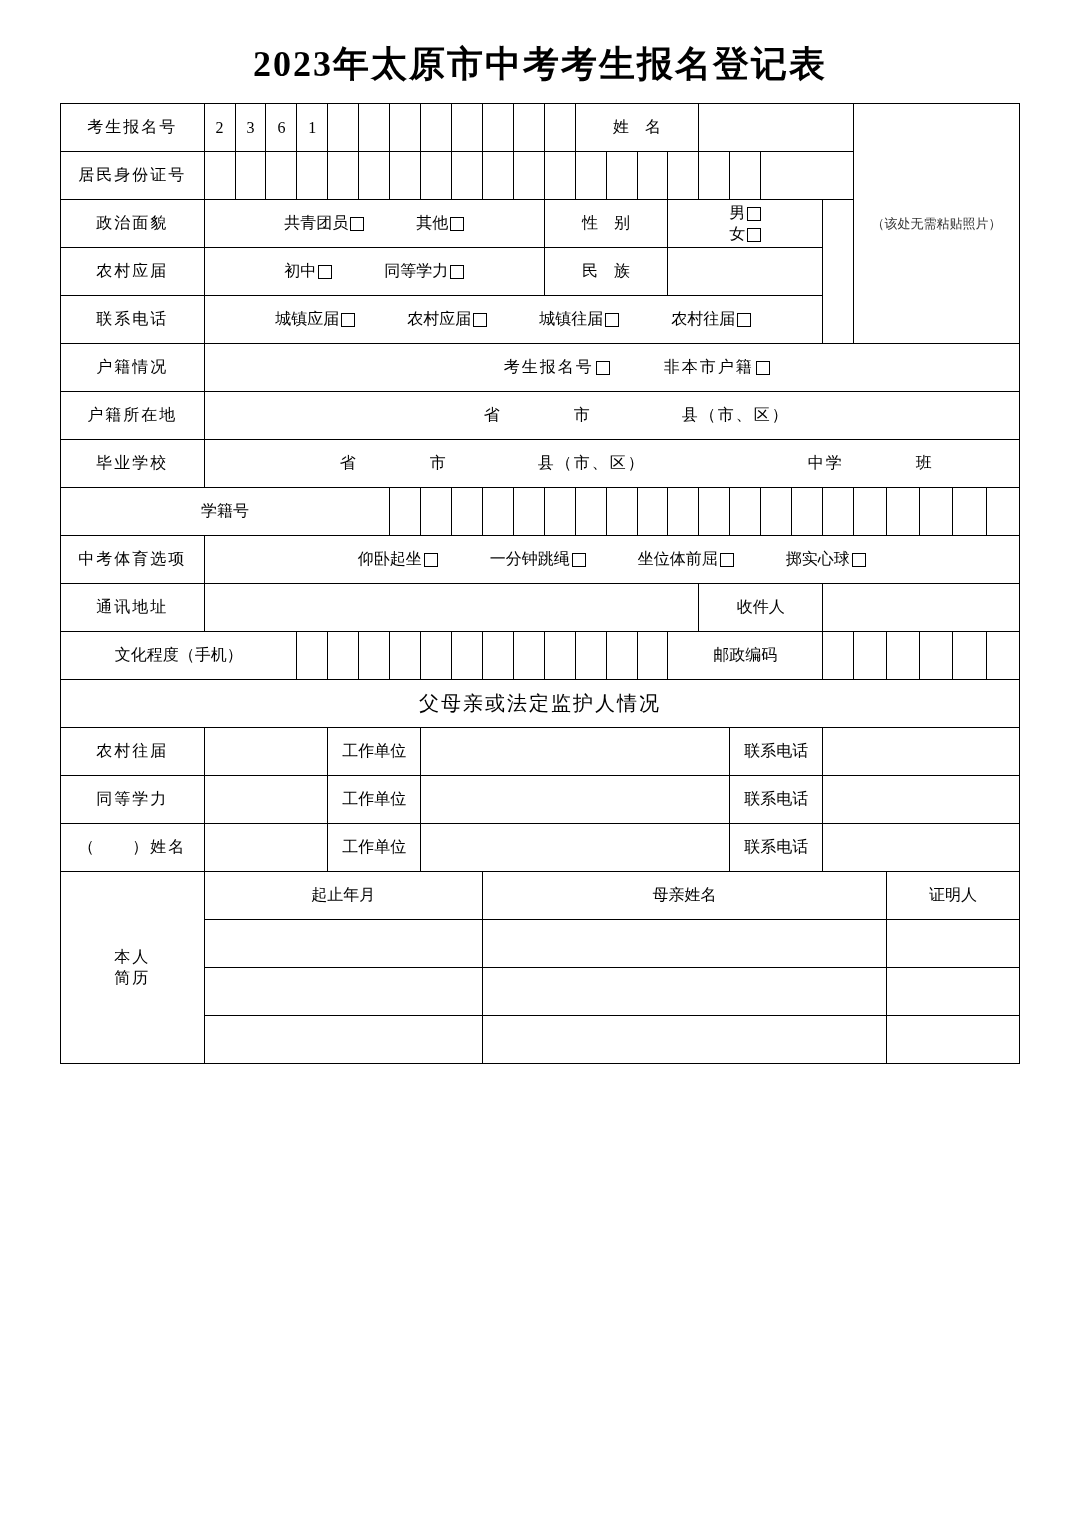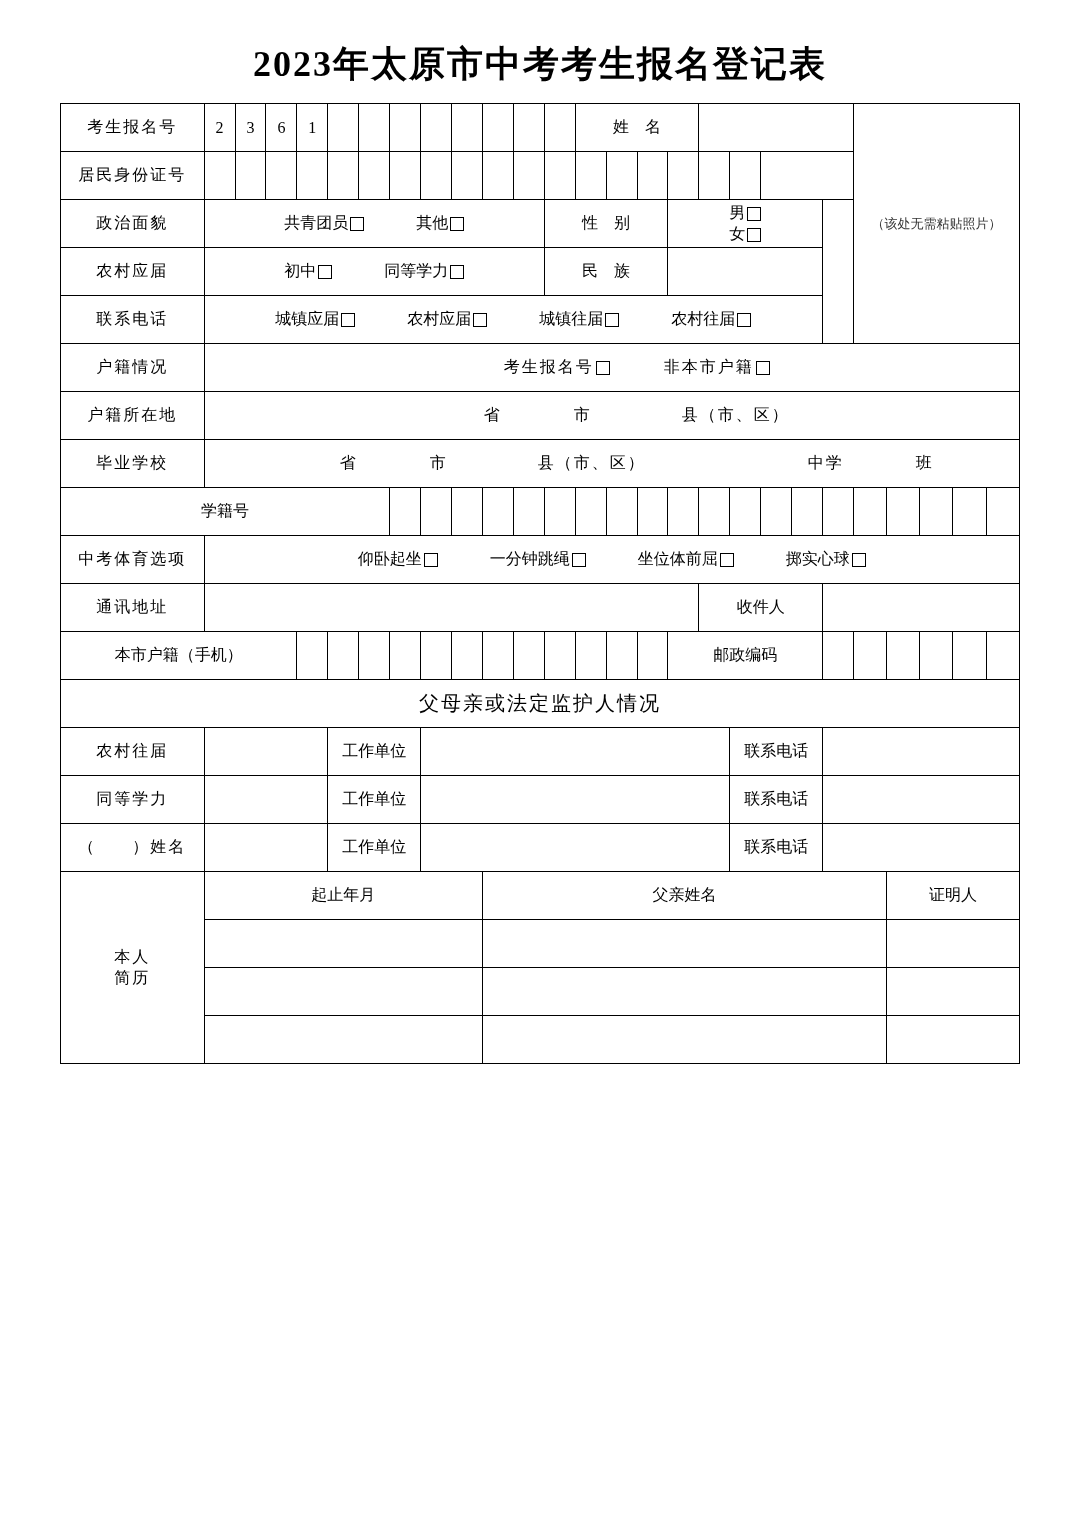--- a/index.html
+++ b/index.html
@@ -216,21 +216,21 @@
   </tr>
 
   <tr>
     <td class="label-cell">通讯地址</td>
     <td colspan="16"></td>
     <td colspan="4">收件人</td>
     <td colspan="6"></td>
   </tr>
 
   <tr>
-    <td colspan="4">本市户籍（手机）</td>
+    <td colspan="4">文化程度（手机）</td>
     <td class="digit-cell"></td>
     <td class="digit-cell"></td>
     <td class="digit-cell"></td>
     <td class="digit-cell"></td>
     <td class="digit-cell"></td>
     <td class="digit-cell"></td>
     <td class="digit-cell"></td>
     <td class="digit-cell"></td>
     <td class="digit-cell"></td>
     <td class="digit-cell"></td>
@@ -275,21 +275,21 @@
     <td colspan="3">联系电话</td>
     <td colspan="6"></td>
   </tr>
 
   <tr>
     <td class="label-cell" rowspan="4">
       <div>本人</div>
       <div>简历</div>
     </td>
     <td colspan="9">起止年月</td>
-    <td colspan="13">父亲姓名</td>
+    <td colspan="13">母亲姓名</td>
     <td colspan="4">证明人</td>
   </tr>
 
   <tr>
     <td colspan="9"></td>
     <td colspan="13"></td>
     <td colspan="4"></td>
   </tr>
   <tr>
     <td colspan="9"></td>

